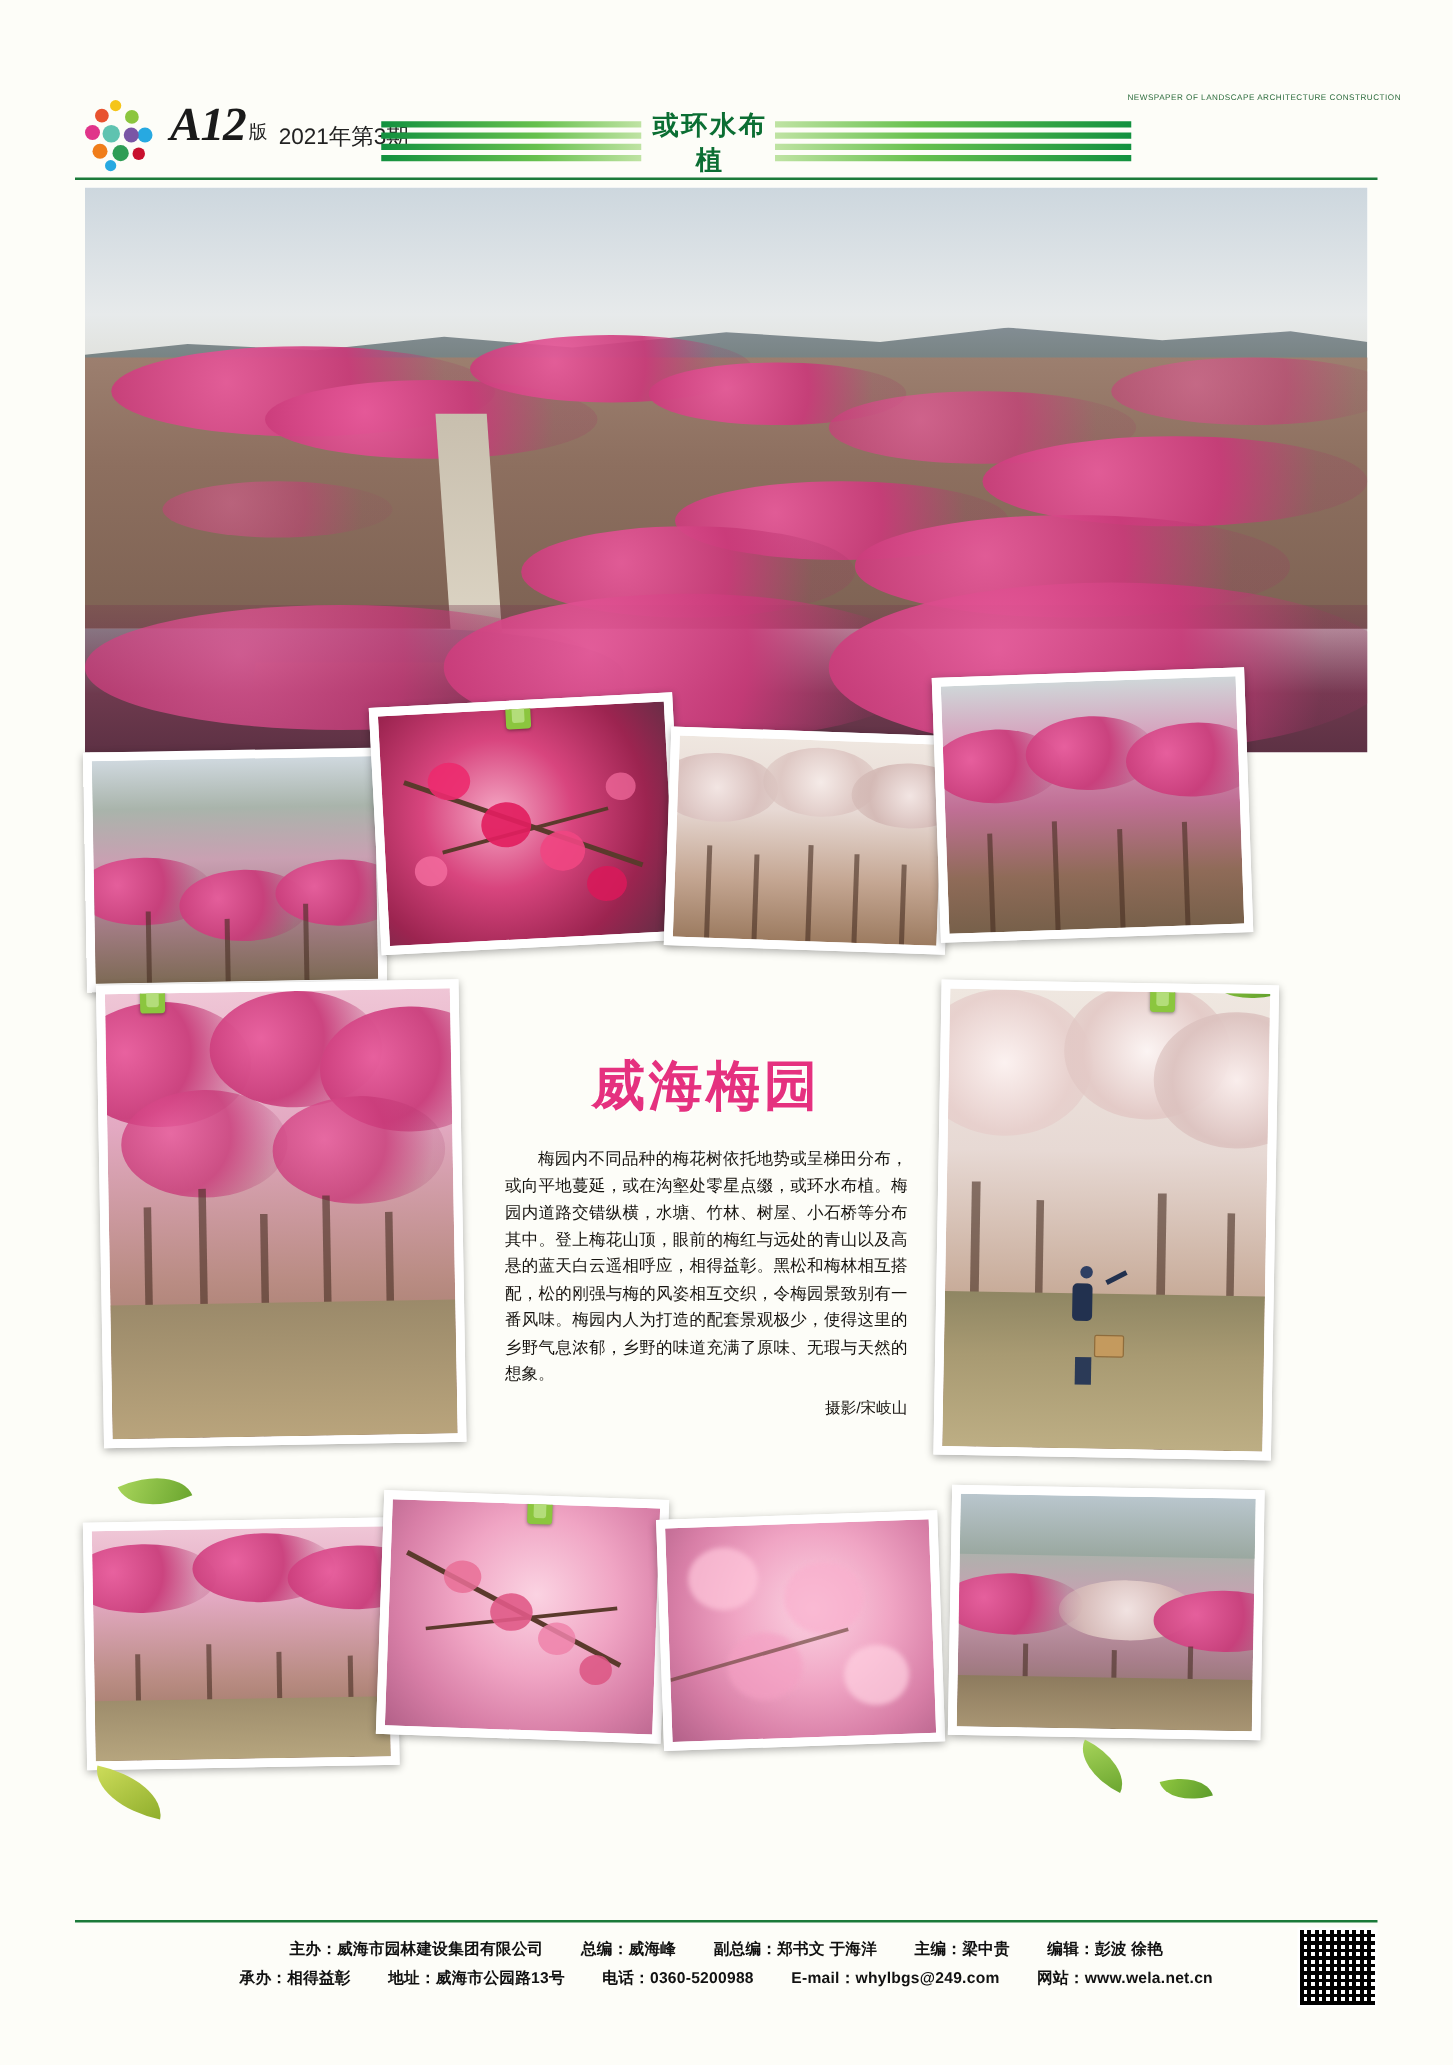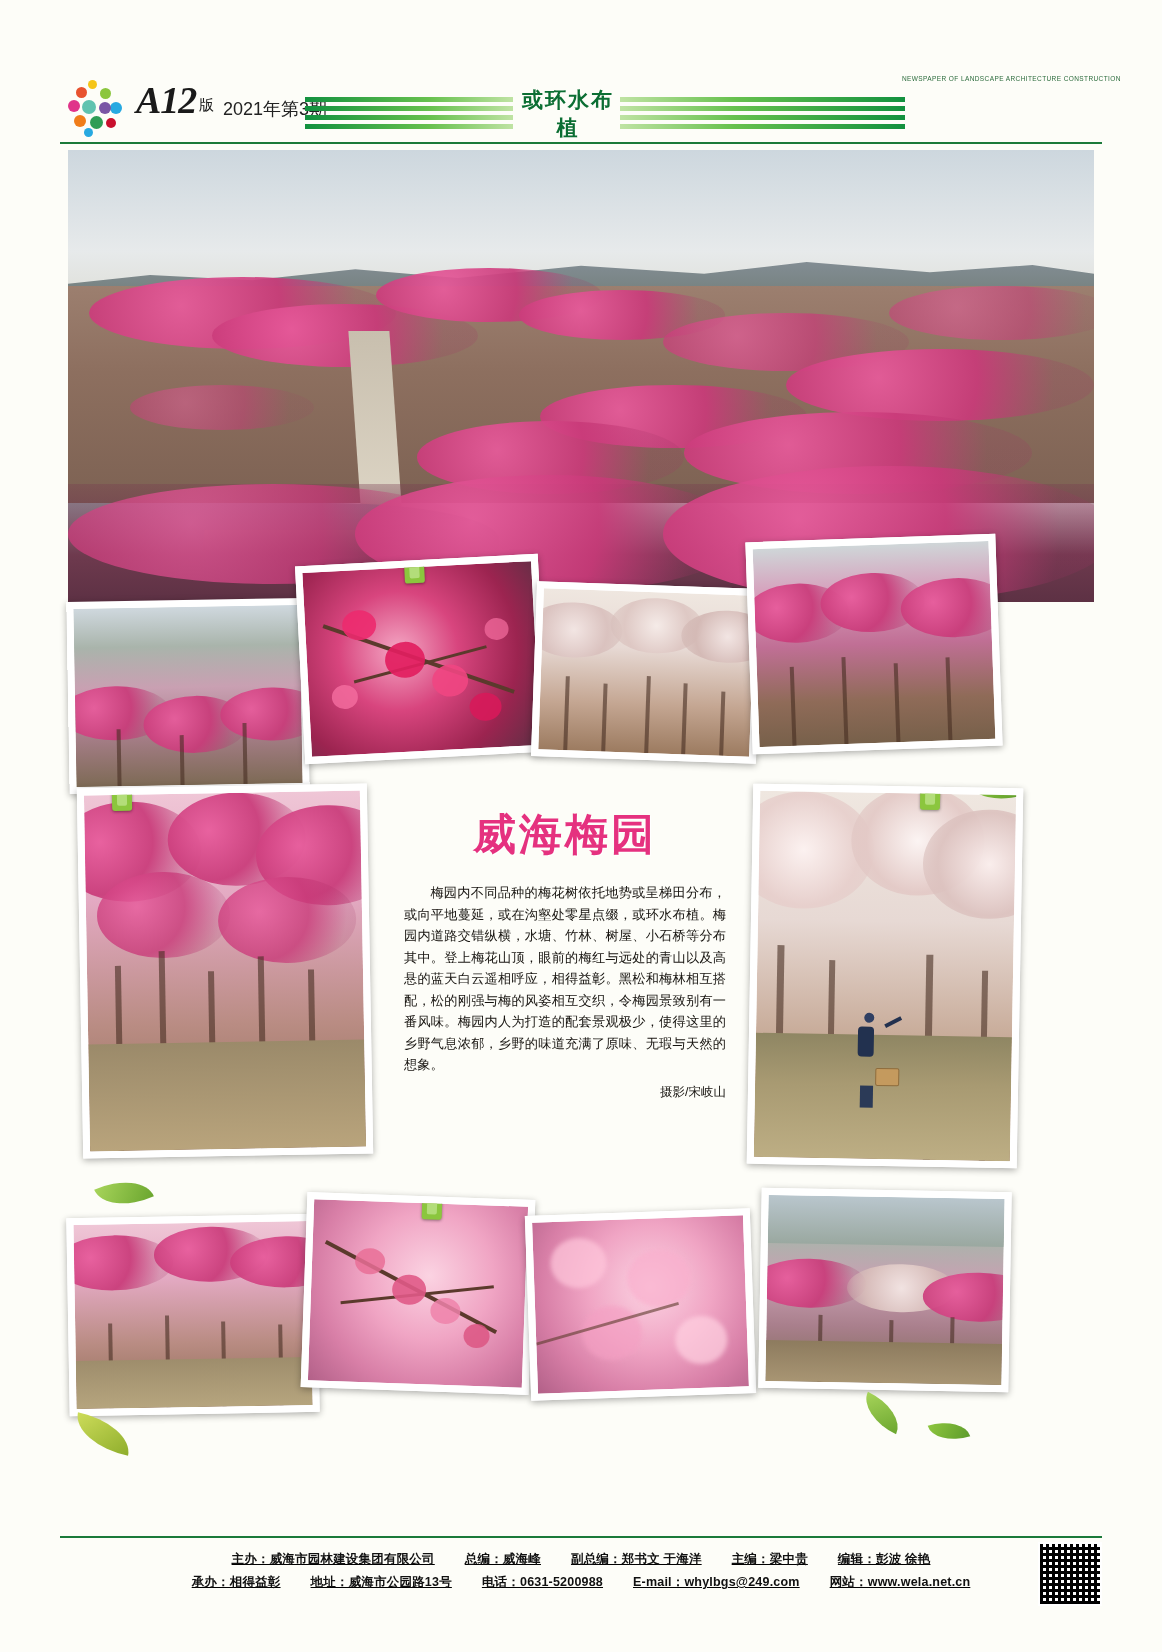--- a/index.html
+++ b/index.html
@@ -237,21 +237,21 @@
   .branch {
     position: absolute;
     background: #5b3a2c;
     transform-origin: left center;
     height: 4px;
   }
 
   
   .article {
     position: absolute;
-    left: 404px; top: 806px;
+    left: 404px; top: 840px;
     width: 322px;
   }
   .article-title {
     font-family: "DejaVu Sans", sans-serif;
     font-size: 43px;
     font-weight: bold;
     color: #e5317f;
     text-align: center;
     letter-spacing: 3px;
     margin-bottom: 18px;
@@ -270,21 +270,20 @@
     font-size: 12.5px;
     color: #16130f;
     text-align: right;
   }
 
   
   .footer {
     position: absolute;
     left: 60px; top: 1536px;
     width: 1042px;
-    text-decoration: underline;
   }
   .footer-hr {
     width: 100%;
     height: 2px;
     background: #1b7a3a;
     margin-bottom: 10px;
   }
   .footer-row {
     display: flex;
     justify-content: center;
@@ -533,20 +532,20 @@
     <div class="footer-row">
       <span>主办：威海市园林建设集团有限公司</span>
       <span>总编：威海峰</span>
       <span>副总编：郑书文  于海洋</span>
       <span>主编：梁中贵</span>
       <span>编辑：彭波  徐艳</span>
     </div>
     <div class="footer-row">
       <span>承办：相得益彰</span>
       <span>地址：威海市公园路13号</span>
-      <span>电话：0631-5200988</span>
+      <span>电话：0360-5200988</span>
       <span>E-mail：whylbgs@249.com</span>
       <span>网站：www.wela.net.cn</span>
     </div>
     <div class="qr"></div>
   </div>
 
 </div>
 
 </body></html>

